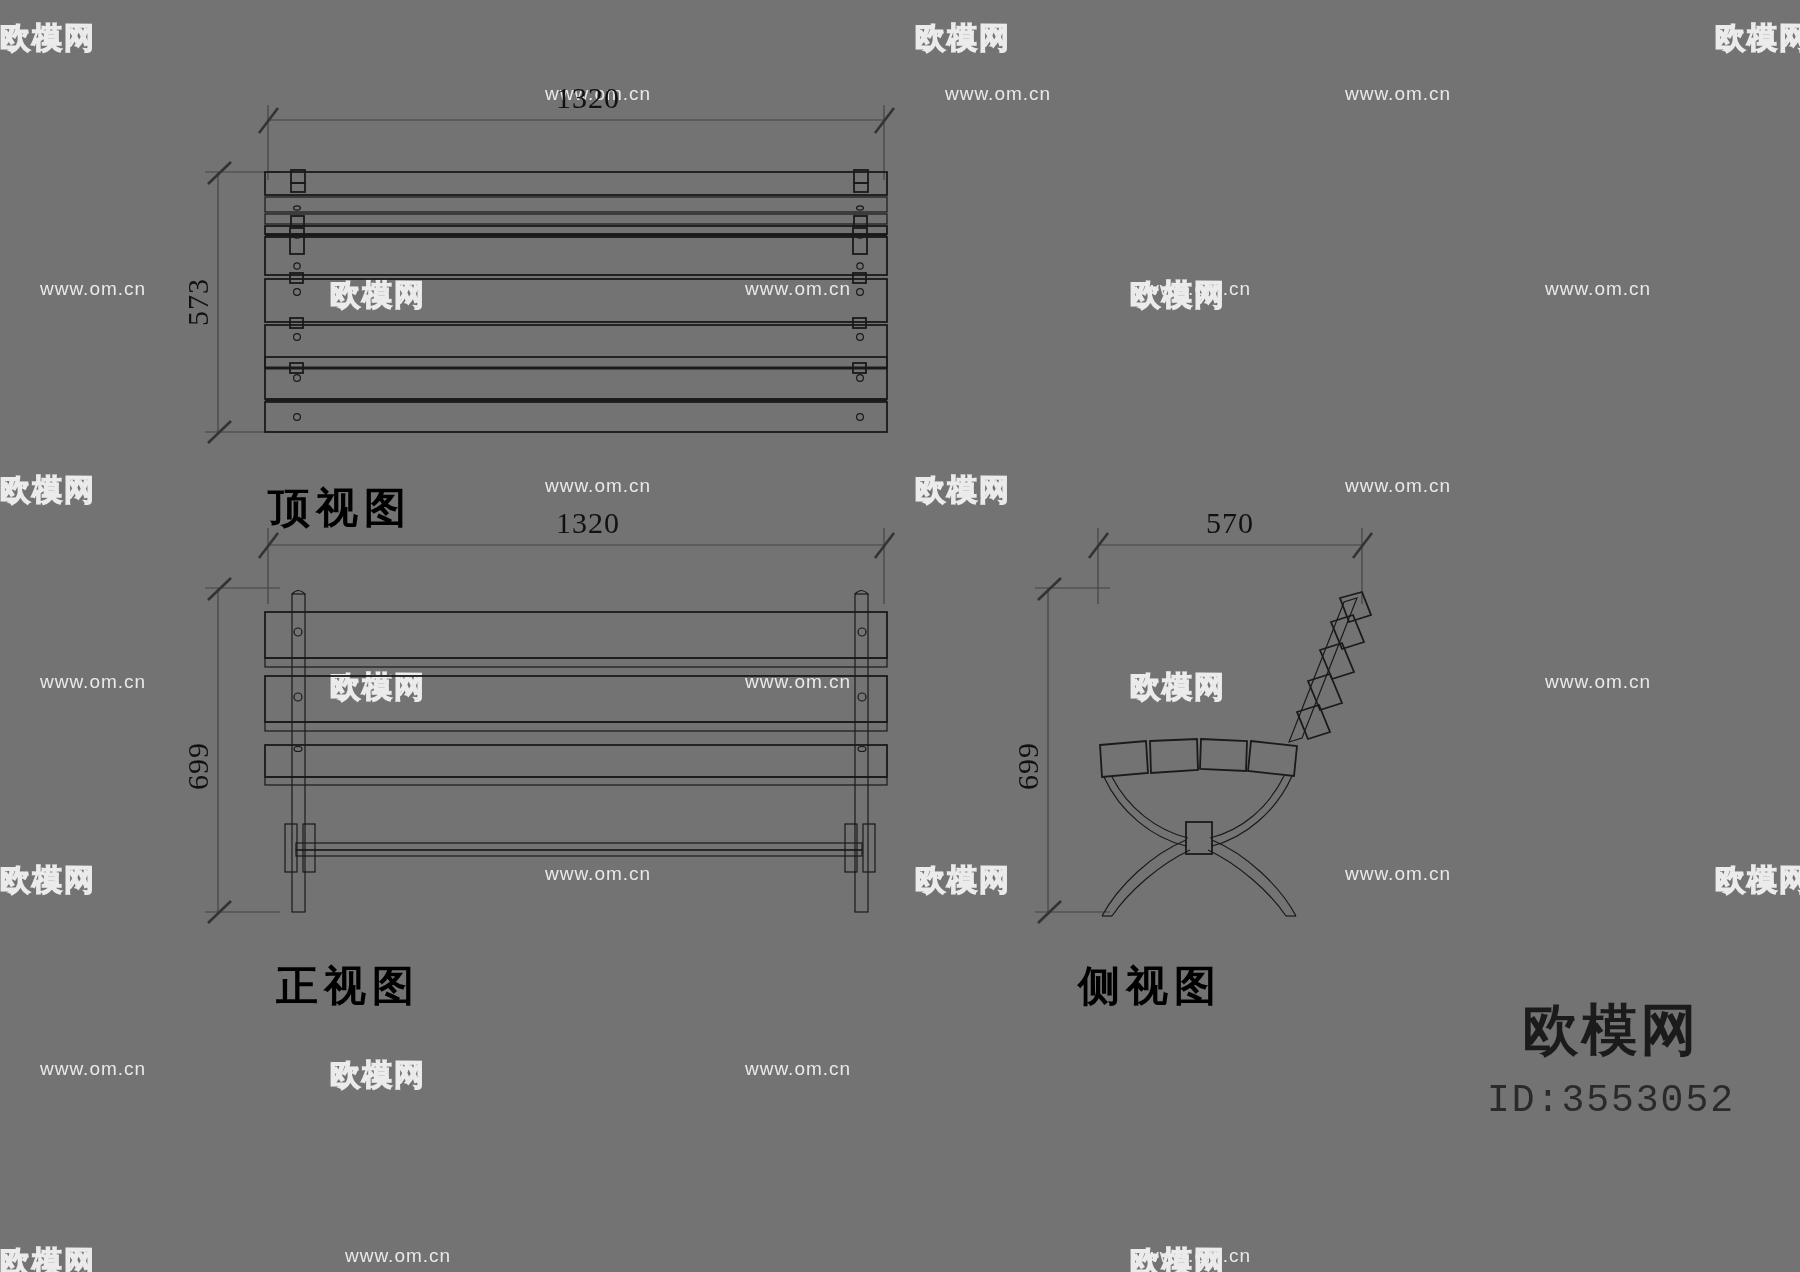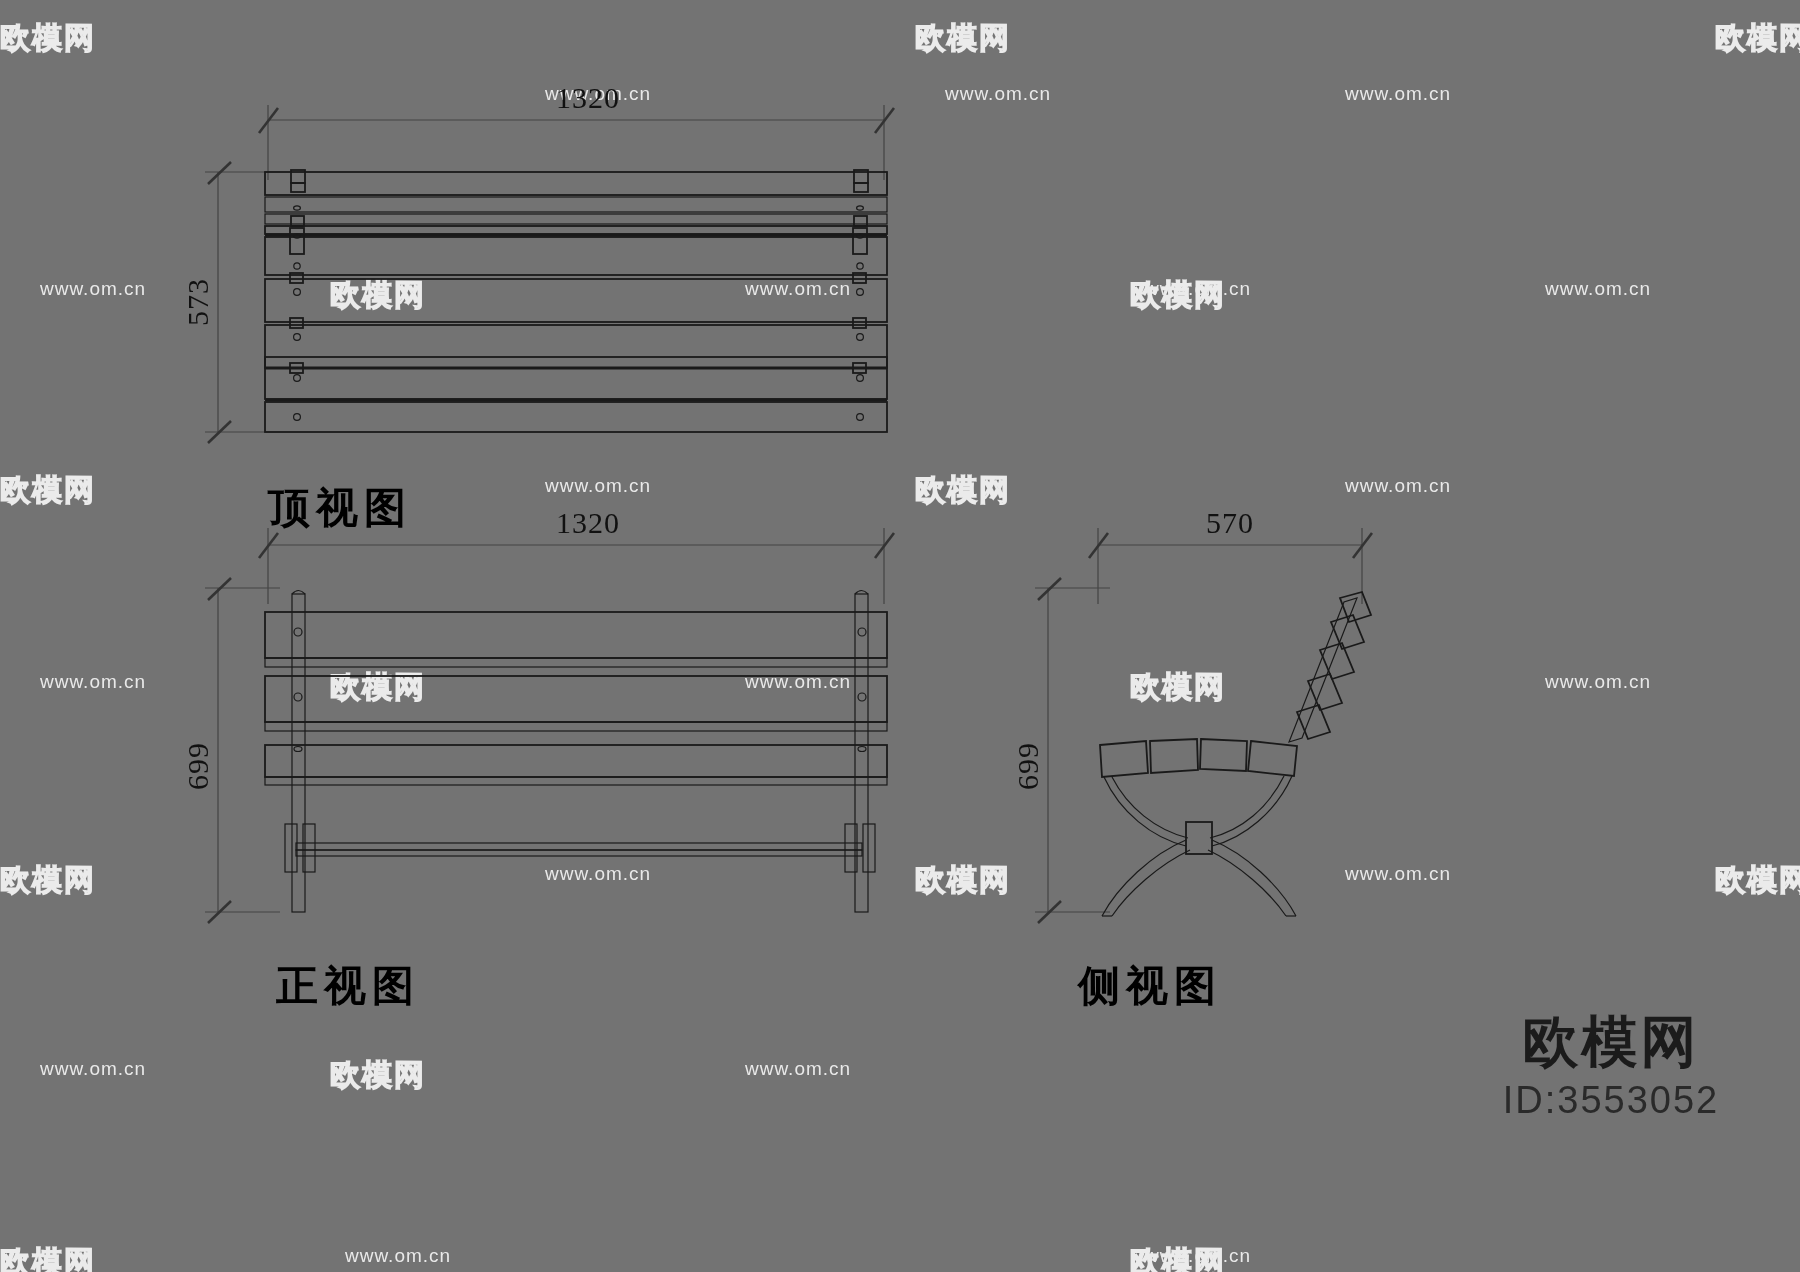--- a/index.html
+++ b/index.html
@@ -68,25 +68,25 @@
   .logo-cn {
     font-family: "DejaVu Serif", serif;
     font-size: 56px;
     font-weight: 700;
     color: #1b1b1b;
     letter-spacing: 3px;
     line-height: 1.12;
     white-space: nowrap;
   }
   .logo-id {
-    font-family: Liberation Sans, sans-serif;
+    font-family: Liberation Mono, monospace;
     font-size: 38px;
     color: #2a2a2a;
     letter-spacing: 2px;
-    margin-top: 6px;
+    margin-top: 18px;
   }
   .ln { stroke: #1a1a1a; fill: none; }
   .thin { stroke-width: 1.2; }
   .mid  { stroke-width: 1.8; }
   .thick{ stroke-width: 3.2; }
   .dimln { stroke: #444444; stroke-width: 1.2; fill: none; }
   .tick  { stroke: #333333; stroke-width: 2.6; fill: none; }
 </style>
 </head>
 <body>

